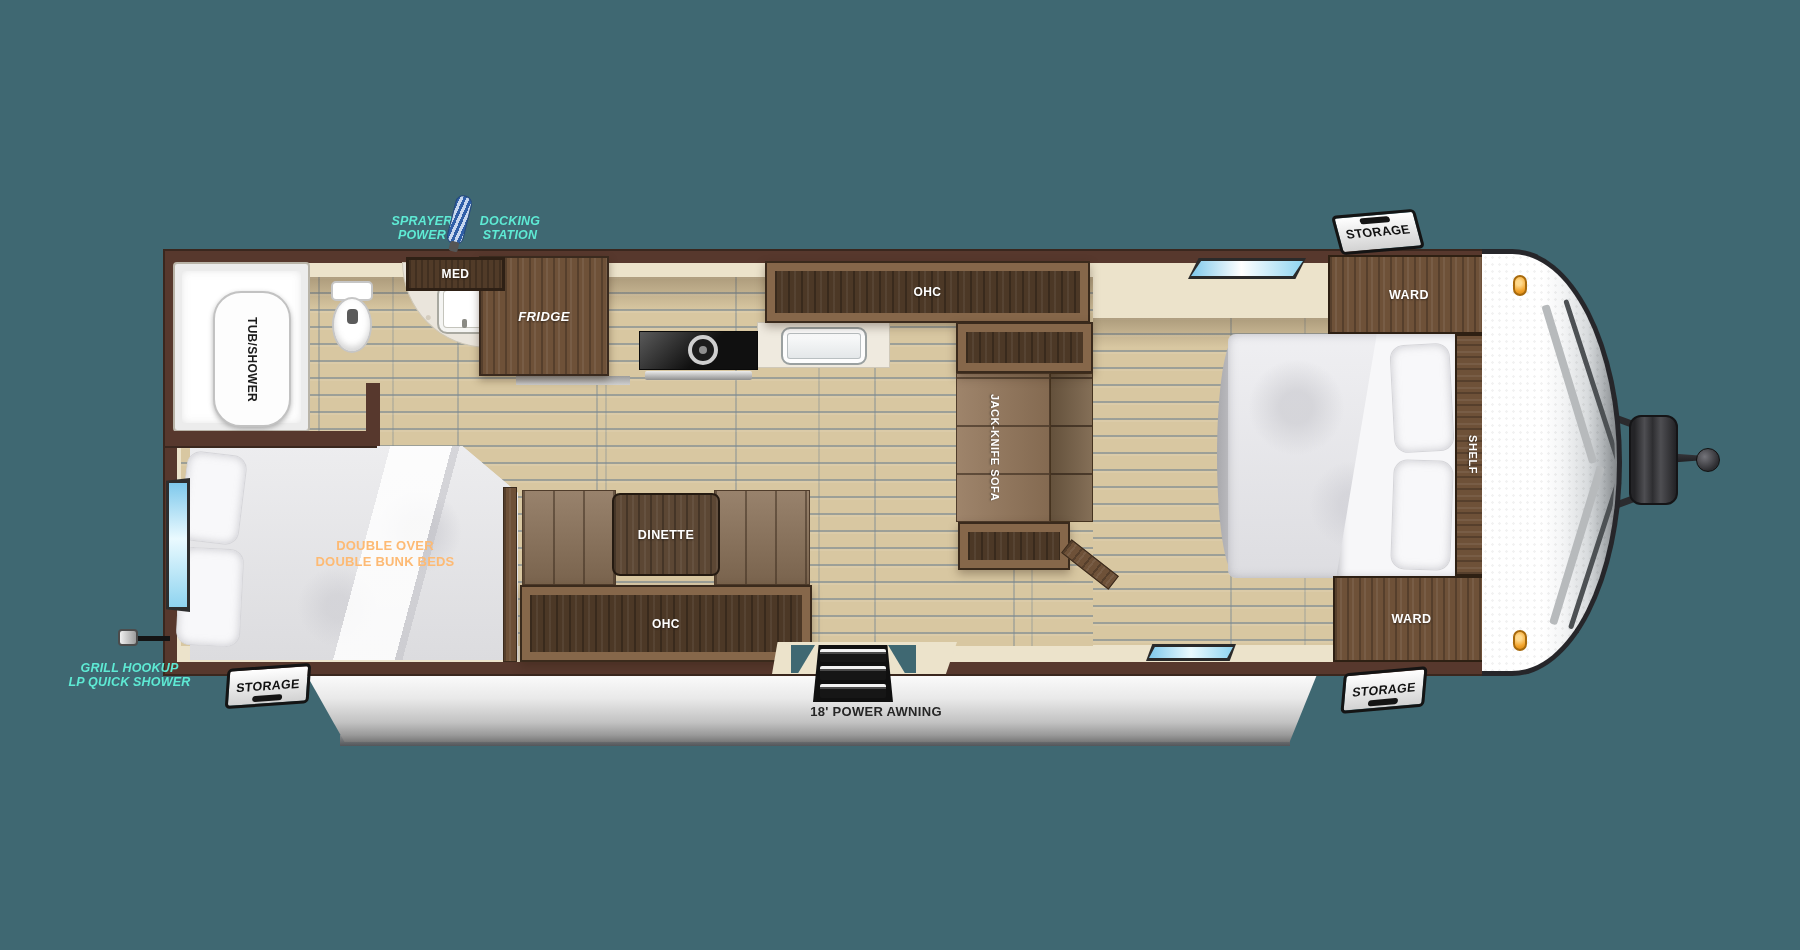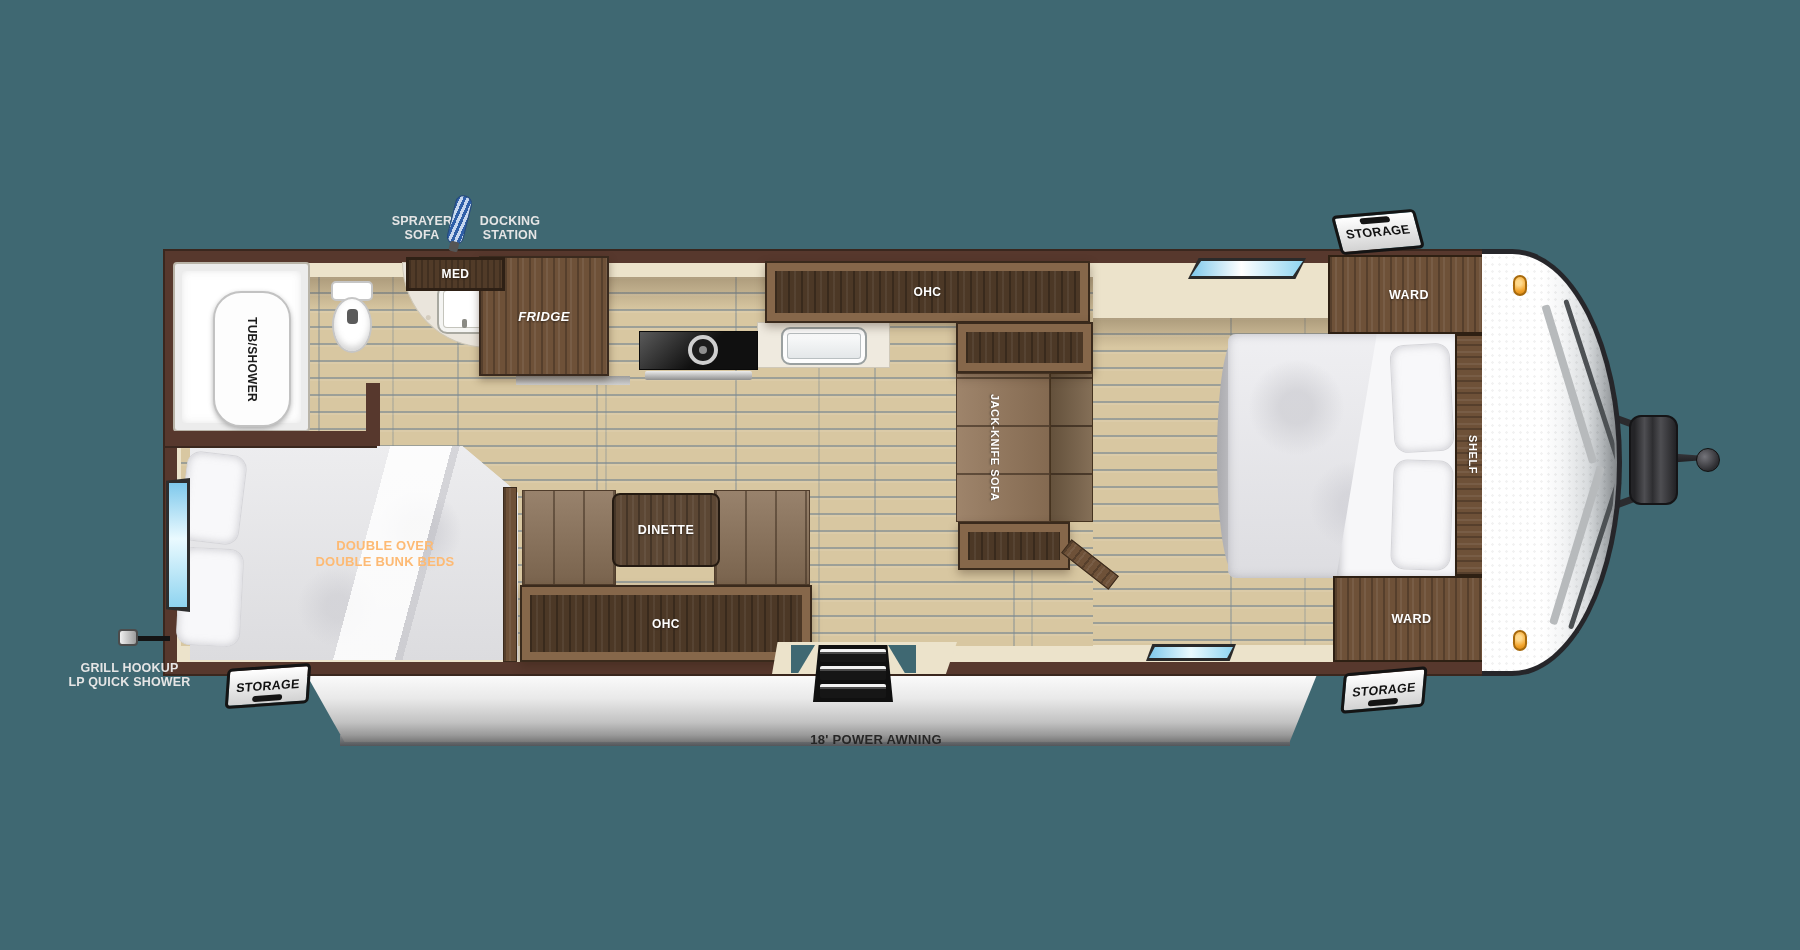--- a/index.html
+++ b/index.html
@@ -17,21 +17,21 @@
   .wood{background-color:#6e5138;
     background-image:repeating-linear-gradient(90deg, rgba(0,0,0,.22) 0 2px, rgba(0,0,0,0) 2px 5px, rgba(255,255,255,.07) 5px 7px, rgba(255,255,255,0) 7px 12px);}
   .woodh{background-color:#6e5138;
     background-image:repeating-linear-gradient(0deg, rgba(0,0,0,.22) 0 2px, rgba(0,0,0,0) 2px 5px, rgba(255,255,255,.07) 5px 7px, rgba(255,255,255,0) 7px 12px);}
   .cabinet{background-color:#86674a;border:2px solid #3a2a1c;box-shadow:0 4px 9px rgba(50,32,16,.35);}
   .cabinet .inset{position:absolute;left:8px;right:8px;top:8px;bottom:8px;background-color:#4c3826;
     background-image:repeating-linear-gradient(90deg, rgba(0,0,0,.25) 0 2px, rgba(0,0,0,0) 2px 6px, rgba(255,255,255,.06) 6px 8px, rgba(255,255,255,0) 8px 13px);}
   .wlabel{color:#fff;font-weight:bold;letter-spacing:.4px;display:flex;align-items:center;justify-content:center;
           text-shadow:0 1px 2px rgba(0,0,0,.45);}
   .vtext{writing-mode:vertical-rl;text-orientation:mixed;}
-  .callout{color:#e5e5e5;font-weight:bold;font-size:12.5px;line-height:14px;text-align:center;letter-spacing:.2px;}
+  .callout{color:#5eead4;font-weight:bold;font-size:12.5px;line-height:14px;text-align:center;letter-spacing:.2px;font-style:italic;}
 
   
   #trailer-body{left:165px;top:251px;width:1325px;height:423px;background:#ece3cb;
     border:12px solid #57382d;border-right:none;box-shadow:0 0 0 2px #3a271e;z-index:2;}
   #floor-a{left:181px;top:277px;width:912px;height:369px;z-index:3;}
   #floor-b{left:1093px;top:318px;width:362px;height:327px;z-index:3;}
 
   
   #tub-outer{left:173px;top:262px;width:137px;height:170px;background:#fff;border:2px solid #b9b4a8;
     border-radius:4px;box-shadow:inset 0 0 0 7px #ececec, inset 0 0 14px rgba(120,120,120,.6);z-index:4;}
@@ -75,21 +75,21 @@
   #bunk-label{left:275px;top:538px;width:220px;z-index:6;color:#fdba74;font-weight:bold;font-size:13px;
     line-height:16px;text-align:center;letter-spacing:.2px;}
   #bunk-divider{left:503px;top:487px;width:14px;height:175px;z-index:5;border:1px solid #3a2a1c;}
 
   
   .bench{background-color:#8a7158;border:1px solid #4f3c2b;z-index:4;
     background-image:repeating-linear-gradient(90deg, rgba(58,42,28,.5) 0 2px, transparent 2px 30px),
                      linear-gradient(180deg, rgba(255,255,255,.12), rgba(0,0,0,.12));}
   #bench-left{left:522px;top:490px;width:94px;height:95px;}
   #bench-right{left:714px;top:490px;width:96px;height:95px;}
-  #dinette-table{left:612px;top:493px;width:108px;height:74px;background-color:#5c4734;border:2px solid #241a11;
+  #dinette-table{left:612px;top:493px;width:108px;height:83px;background-color:#5c4734;border:2px solid #241a11;
     border-radius:8px;z-index:5;
     background-image:repeating-linear-gradient(90deg, rgba(0,0,0,.25) 0 2px, transparent 2px 6px, rgba(255,255,255,.06) 6px 8px, transparent 8px 12px);}
   #dinette-table .wlabel{position:absolute;inset:0;font-size:12.5px;}
   #ohc-bottom{left:520px;top:585px;width:292px;height:77px;z-index:5;}
   #ohc-bottom .wlabel{position:absolute;inset:0;font-size:12px;z-index:2;}
 
   
   #fridge{left:479px;top:256px;width:130px;height:120px;border:2px solid #3a2a1e;z-index:5;
     box-shadow:0 4px 8px rgba(50,32,16,.4);font-style:italic;}
   #fridge .wlabel{position:absolute;inset:0;font-size:13px;}
@@ -166,21 +166,21 @@
   #tread2{top:21px;height:14px;}
   #tread3{top:39px;height:14px;}
 
   
   #awning-shadow{left:340px;top:735px;width:950px;height:11px;z-index:1;
     background:linear-gradient(180deg,#8a8d8f,#53565a);}
   #awning{left:305px;top:672px;width:1013px;height:70px;z-index:1;
     clip-path:polygon(0 0,100% 0,97.2% 100%,3.9% 100%);
     background:linear-gradient(180deg,#fdfdfd,#e9e9e9 38%,#c2c2c2 72%,#9a9a9a 90%,#787878);}
   #awning-label{left:756px;top:704px;width:240px;text-align:center;z-index:2;color:#262626;
-    font-weight:bold;font-size:13px;letter-spacing:.3px;margin-top:28px;}
+    font-weight:bold;font-size:13px;letter-spacing:.3px;}
 
   
   #cap{left:1482px;top:249px;width:140px;height:427px;z-index:8;border:5px solid #26262a;border-left:none;
     border-radius:0 110px 110px 0 / 0 214px 214px 0;
     background-color:#fff;
     background-image:radial-gradient(rgba(0,0,0,.05) 1px, transparent 1.5px),
       linear-gradient(90deg,#ffffff 0 45%,#f4f5f6 60%,#d9dcde 78%,#aeb2b5 90%,#83878a);
     background-size:7px 7px, 100% 100%;}
   #cap-clip{left:1482px;top:254px;width:133px;height:417px;overflow:hidden;z-index:9;
     border-radius:0 105px 105px 0 / 0 209px 209px 0;}
@@ -361,21 +361,21 @@
     <div class="notch"></div>
     <span style="position:static;">STORAGE</span>
   </div>
   <div id="tag-bottom-left" class="tag">
     <div class="notch"></div>
     <span style="position:static;">STORAGE</span>
   </div>
 
   <div id="sprayer-label" class="callout">
     <div style="position:static;">SPRAYER</div>
-    <div style="position:static;">SOFA</div>
+    <div style="position:static;">POWER</div>
   </div>
   <div id="sprayer-icon">
     <div id="sprayer-tip"></div>
   </div>
   <div id="docking-label" class="callout">
     <div style="position:static;">DOCKING</div>
     <div style="position:static;">STATION</div>
   </div>
   <div id="grill-label" class="callout">
     <div style="position:static;">GRILL HOOKUP</div>

